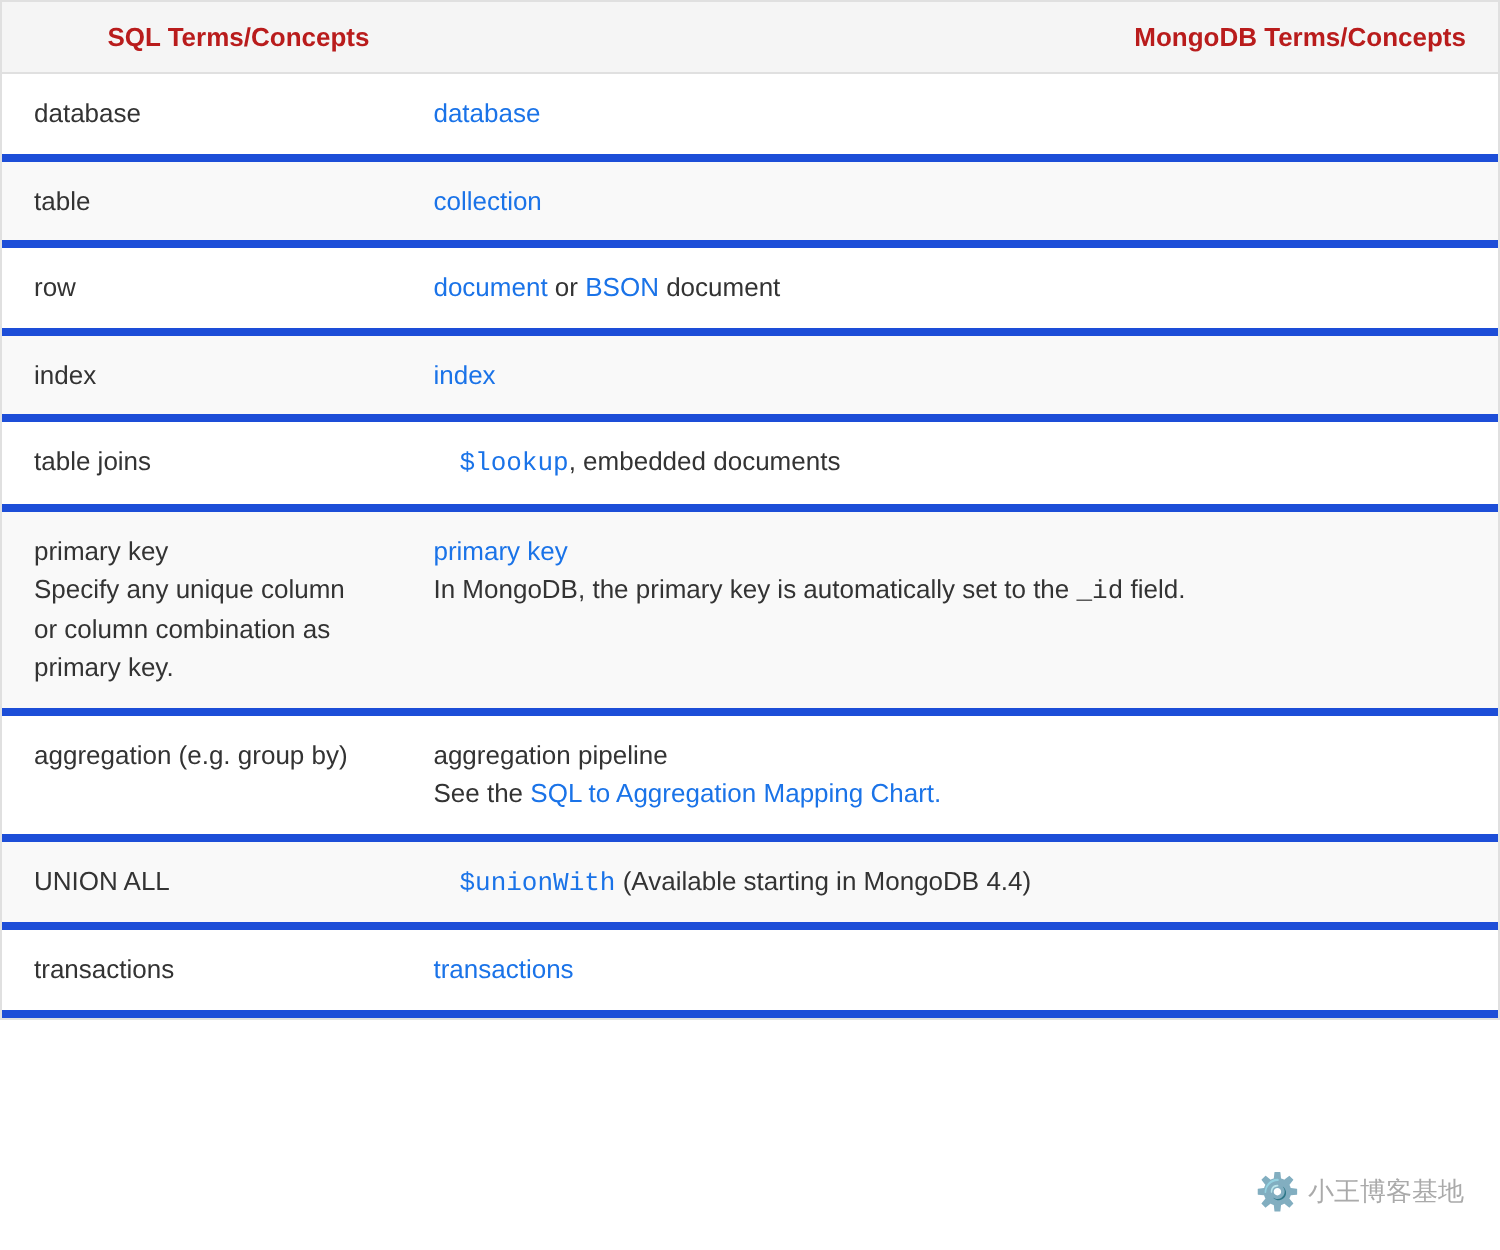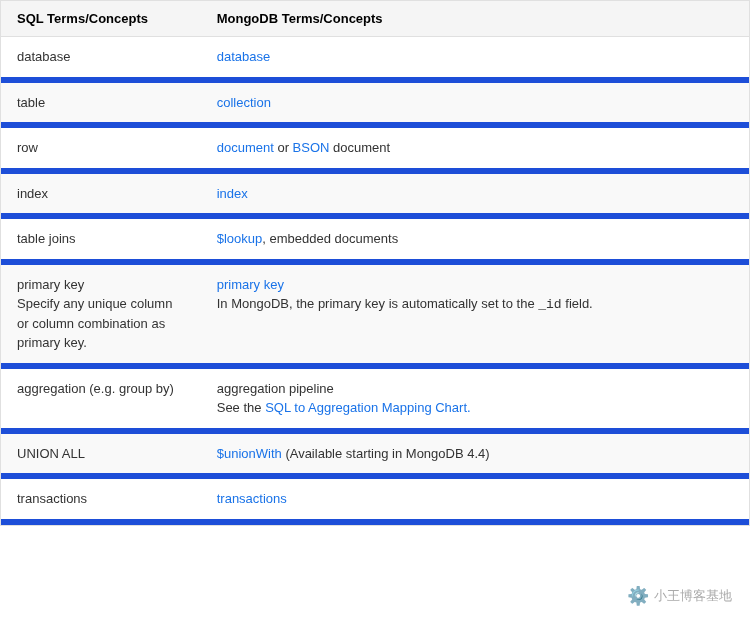--- a/index.html
+++ b/index.html
@@ -15,28 +15,28 @@
     }
     table {
       width: 100%;
       border-collapse: collapse;
     }
     thead tr {
       background: #f5f5f5;
     }
     thead th {
       padding: 10px 16px;
-      text-align: left;
+      text-align: right;
       font-weight: 700;
       font-size: 13px;
-      color: #000000;
+      color: #b91c1c;
       border-bottom: 1px solid #e0e0e0;
     }
     tbody tr {
-      border-bottom: 6px solid #1d4ed8;
+      border-bottom: 4px solid #1d4ed8;
     }
     tbody tr:nth-child(even) {
       background: #f9f9f9;
     }
     tbody tr:nth-child(odd) {
       background: #fff;
     }
     tbody td {
       padding: 10px 16px;
       vertical-align: top;
@@ -48,22 +48,23 @@
       width: 200px;
     }
     .col-mongo {
       width: 550px;
     }
     a.link {
       color: #1a73e8;
       text-decoration: none;
     }
     .mono {
-      font-family: Liberation Sans, sans-serif;
+      font-family: Liberation Mono, monospace;
       color: #1a73e8;
+      margin-left: 13px;
     }
     .watermark {
       position: fixed;
       bottom: 18px;
       right: 18px;
       font-size: 13px;
       color: #aaa;
       display: flex;
       align-items: center;
       gap: 4px;

